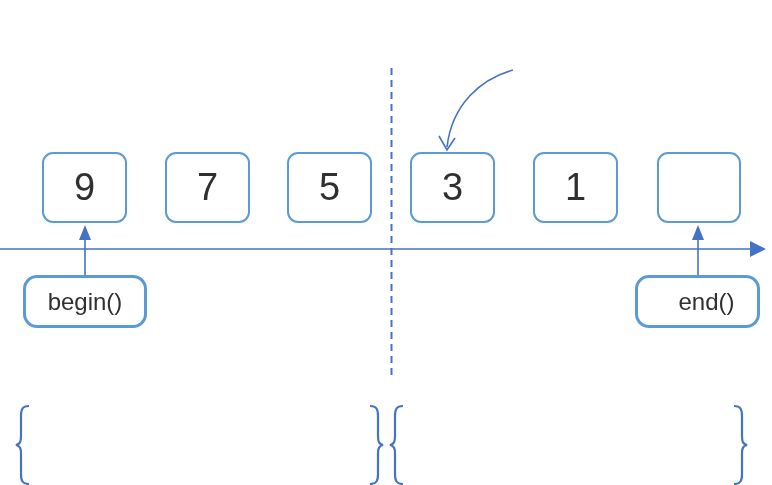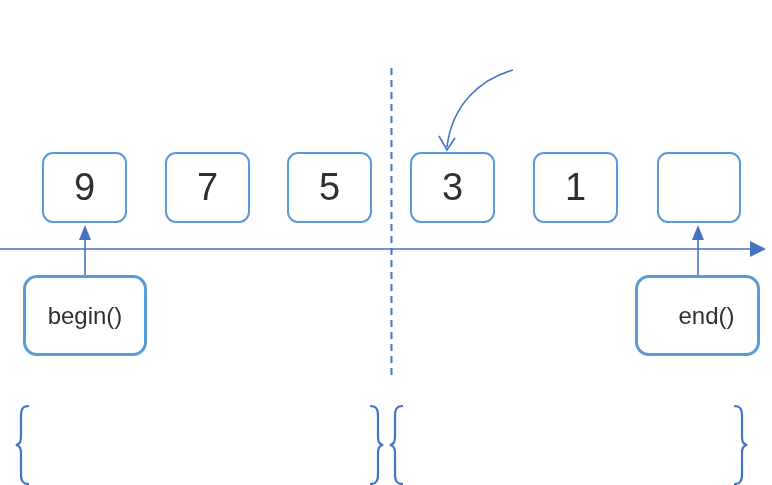--- a/index.html
+++ b/index.html
@@ -32,21 +32,21 @@
     display:flex;align-items:center;justify-content:center;
     font-size:38px;font-weight:400;color:var(--text-color);
   }
   .cell-0{left:42px;}
   .cell-1{left:165px;}
   .cell-2{left:287px;}
   .cell-3{left:410px;}
   .cell-4{left:533px;}
   .cell-5{left:657px;width:84px;}
   .iter-box{
-    position:absolute;top:275px;height:81px;
+    position:absolute;top:275px;height:53px;
     box-sizing:border-box;
     background:#fff;
     border:3px solid var(--box-border);
     border-radius:14px;
     display:flex;align-items:center;justify-content:center;
     font-size:24px;color:var(--text-color);
   }
   .begin-box{left:23px;width:124px;}
   .end-box{left:635px;width:125px;padding-left:18px;}
   .watermark{

